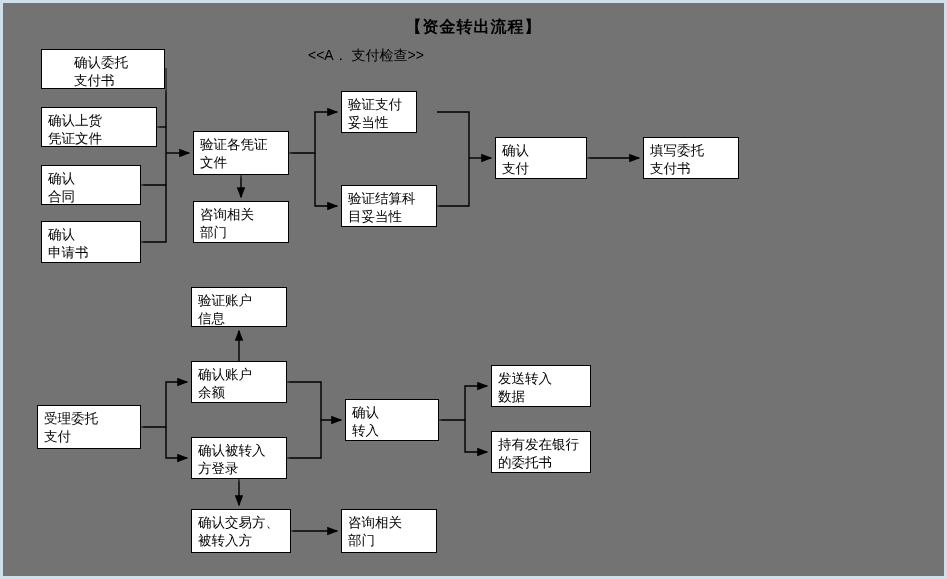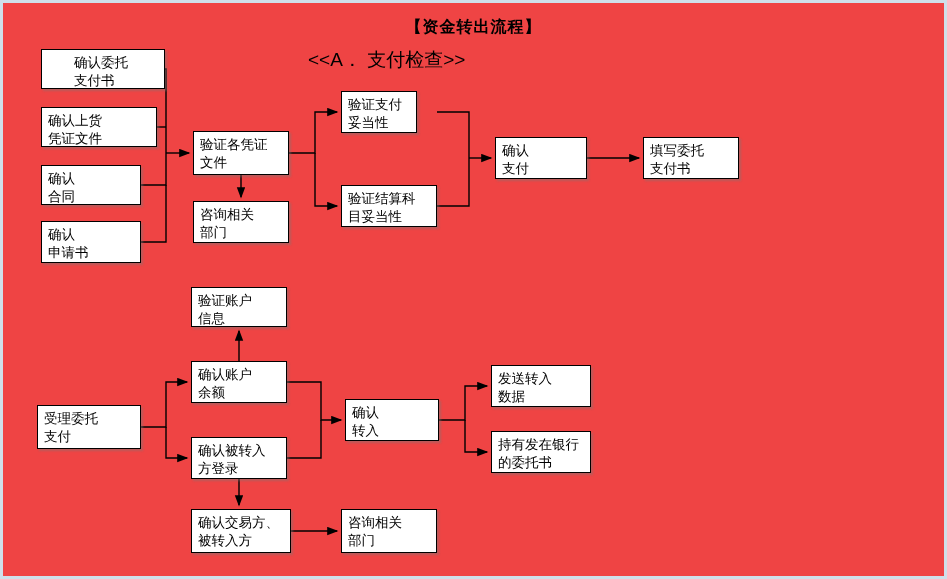--- a/index.html
+++ b/index.html
@@ -7,34 +7,34 @@
     width:947px;height:579px;
     background:#ffffff;
     font-family:"Liberation Sans","DejaVu Sans",sans-serif;
     overflow:hidden;
   }
   #stage{
     position:relative;
     width:947px;height:579px;
     box-sizing:border-box;
     border:3px solid #cfe0ea;
-    background:#ef4444;
+    background:#737373;
   }
   .title{
     position:absolute;
     left:0;right:0;top:14px;
     text-align:center;
     font-size:16px;
     font-weight:bold;
     color:#000;
     letter-spacing:1px;
   }
   .section-label{
     position:absolute;
-    font-size:19px;
+    font-size:14px;
     color:#000;
     font-family:"Liberation Sans","DejaVu Sans",sans-serif;
     white-space:nowrap;
   }
   .node{
     position:absolute;
     box-sizing:border-box;
     border:1px solid #000;
     background:#ffffff;
     font-size:13.5px;

